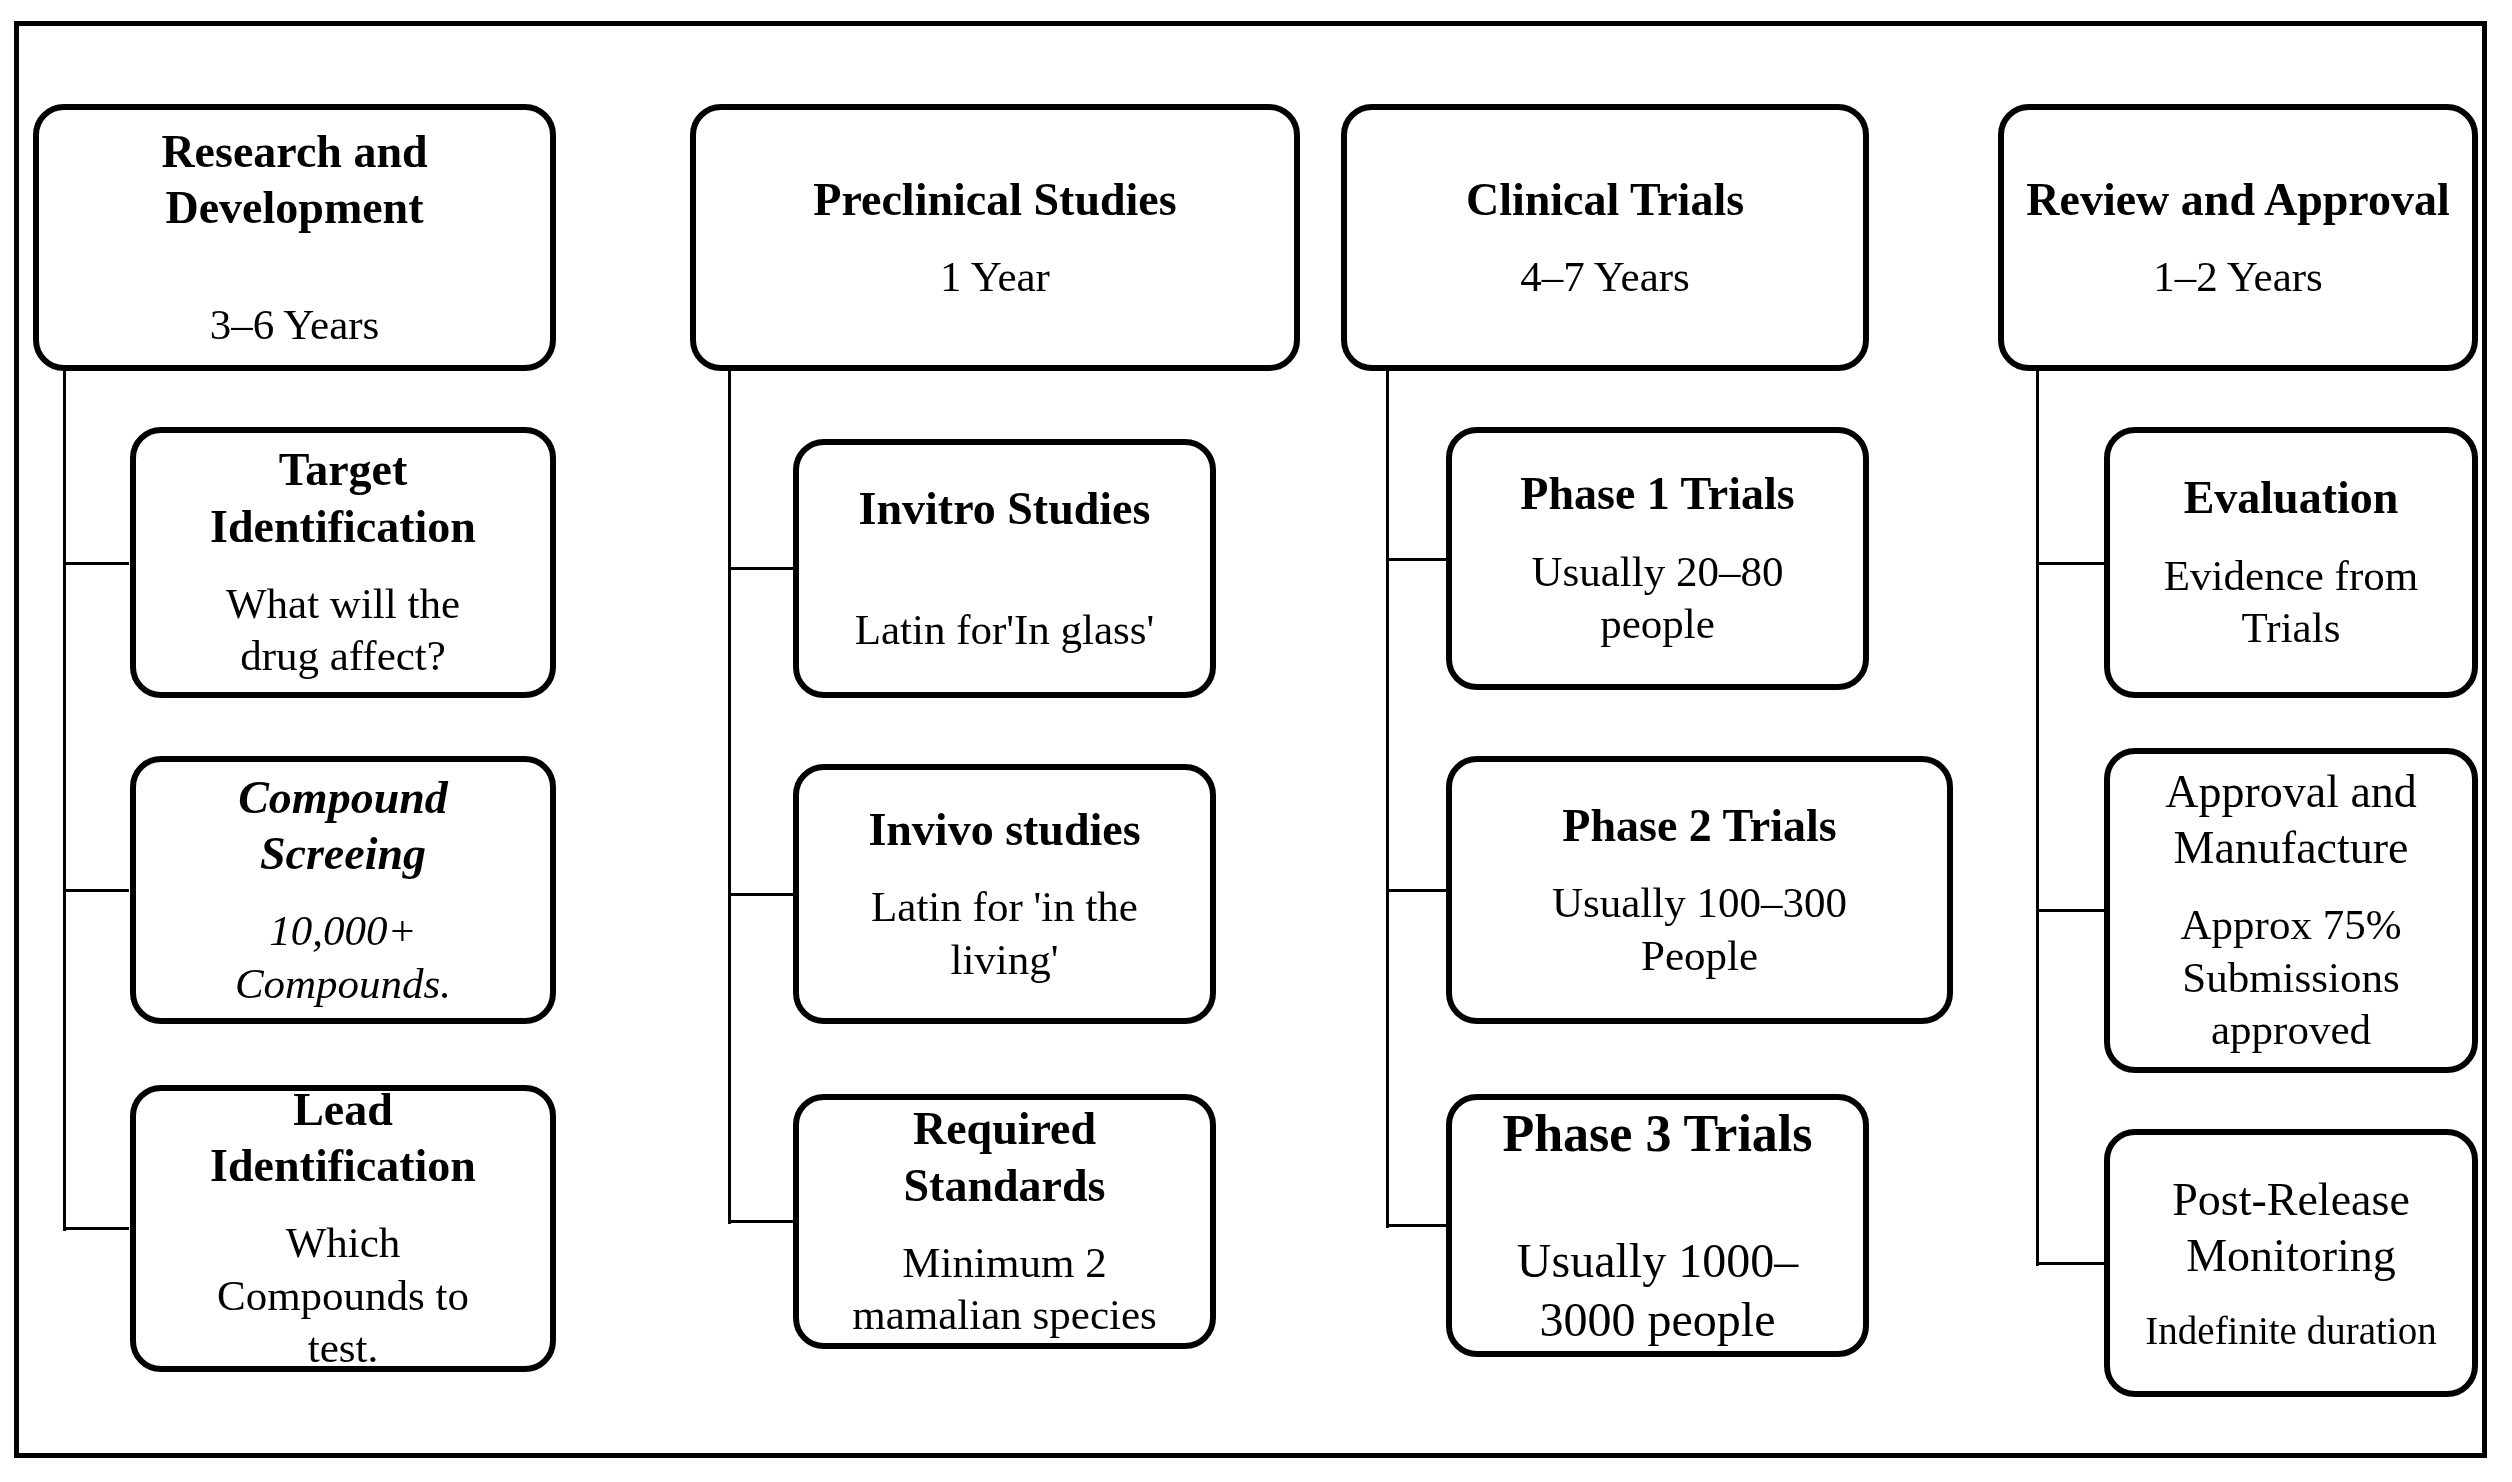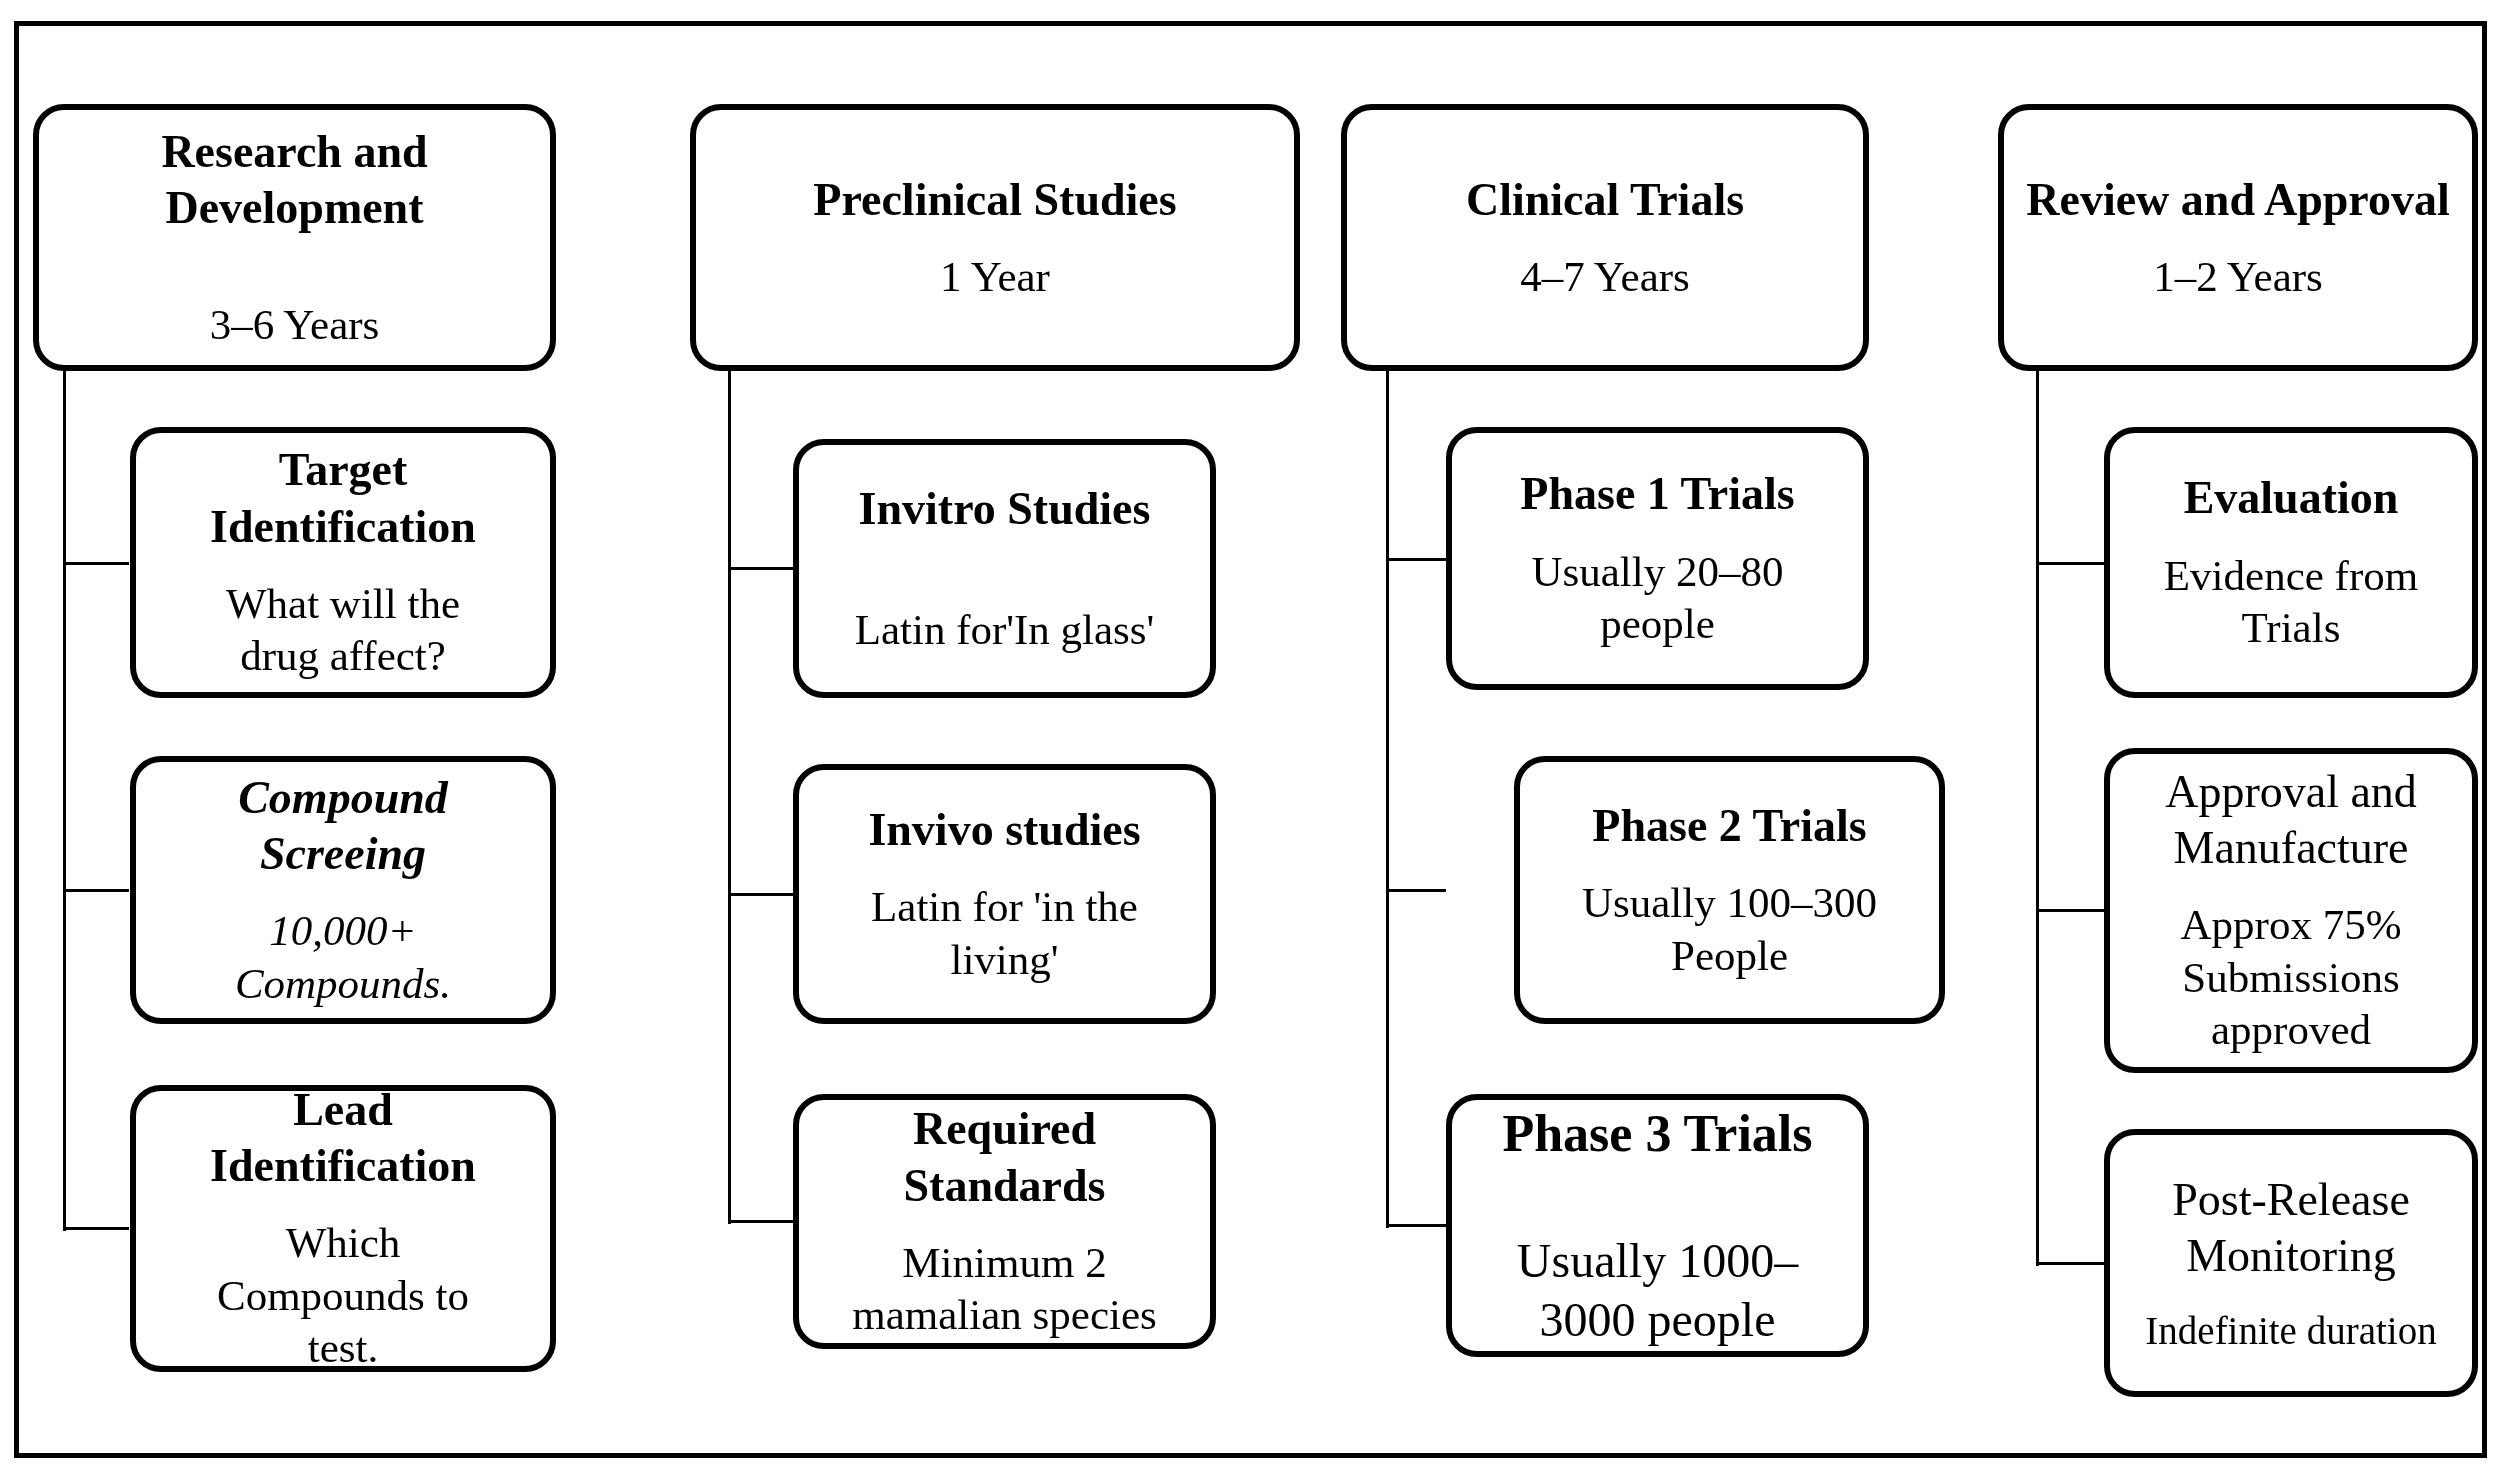--- a/index.html
+++ b/index.html
@@ -122,21 +122,21 @@
 
 <div class="box" style="left:1341px; top:104px; width:528px; height:267px;">
   <div class="box-title">Clinical Trials</div>
   <div class="box-body">4–7 Years</div>
 </div>
 <div class="box" style="left:1446px; top:427px; width:423px; height:263px;">
   <div class="box-title">Phase 1 Trials</div>
   <div class="box-body">Usually 20–80
 people</div>
 </div>
-<div class="box" style="left:1514px; top:756px; width:431px; height:268px;">
+<div class="box" style="left:1446px; top:756px; width:507px; height:268px;">
   <div class="box-title">Phase 2 Trials</div>
   <div class="box-body">Usually 100–300
 People</div>
 </div>
 <div class="box size-lg" style="left:1446px; top:1094px; width:423px; height:263px;gap:44px;">
   <div class="box-title">Phase 3 Trials</div>
   <div class="box-body">Usually 1000–
 3000 people</div>
 </div>
 <div class="line" style="left:1386px; top:371px; width:3.4px; height:857px;"></div>

